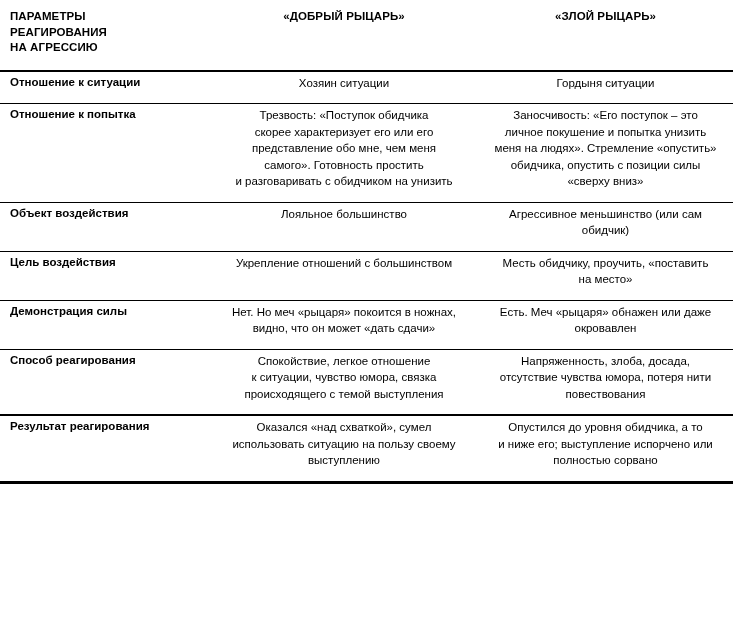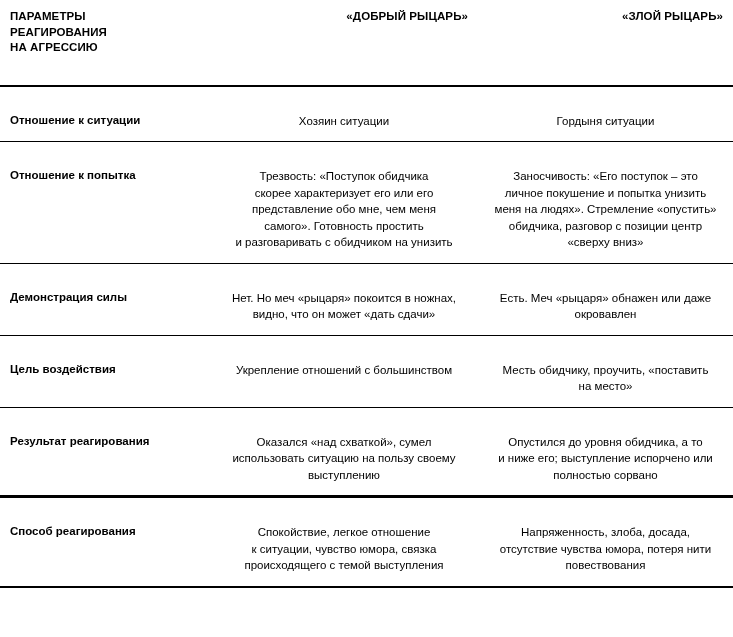--- a/index.html
+++ b/index.html
@@ -30,46 +30,46 @@
     table-layout: fixed;
   }
 
   table.comparison col.col-param  { width: 210px; }
   table.comparison col.col-good   { width: 268px; }
   table.comparison col.col-evil   { width: 255px; }
 
   
   thead tr.header-row > * {
     vertical-align: top;
-    padding: 9px 10px 29px 10px;
+    padding: 9px 10px 14px 10px;
     border-bottom: 2px solid #000000;
   }
   .header-cell-param {
     font-weight: bold;
     font-size: 11.5px;
     line-height: 15.5px;
     letter-spacing: 0.1px;
     text-transform: uppercase;
     white-space: pre-line;
     text-align: left;
   }
   .header-cell-col {
     font-weight: bold;
     font-size: 11.5px;
     line-height: 15.5px;
     letter-spacing: 0.1px;
     text-transform: uppercase;
-    text-align: right;
+    text-align: center;
   }
 
   
   tbody tr.data-row > * {
     vertical-align: top;
     border-bottom: 1px solid #000000;
-    padding: 26px 10px 12px 10px;
+    padding: 3px 10px 12px 10px;
   }
   tbody tr.data-row.thick-sep > * {
     border-bottom: 2px solid #000000;
   }
   tbody tr.data-row.last-row > * {
     border-bottom: 3px solid #000000;
   }
 
   .cell-param {
     font-weight: bold;
@@ -115,56 +115,62 @@
       <tr class="data-row">
         <td class="cell-param">Отношение к попытка</td>
         <td class="cell-body">Трезвость: «Поступок обидчика
 скорее характеризует его или его
 представление обо мне, чем меня
 самого». Готовность простить
 и разговаривать с обидчиком на унизить</td>
         <td class="cell-body">Заносчивость: «Его поступок – это
 личное покушение и попытка унизить
 меня на людях». Стремление «опустить»
-обидчика, разговор с позиции центр
+обидчика, опустить с позиции силы
 «сверху вниз»</td>
       </tr>
 
 
+      <tr class="data-row">
+        <td class="cell-param">Объект воздействия</td>
+        <td class="cell-body">Лояльное большинство</td>
+        <td class="cell-body">Агрессивное меньшинство (или сам
+обидчик)</td>
+      </tr>
+
+      <tr class="data-row">
+        <td class="cell-param">Цель воздействия</td>
+        <td class="cell-body">Укрепление отношений с большинством</td>
+        <td class="cell-body">Месть обидчику, проучить, «поставить
+на место»</td>
+      </tr>
 
       <tr class="data-row">
         <td class="cell-param">Демонстрация силы</td>
         <td class="cell-body">Нет. Но меч «рыцаря» покоится в ножнах,
 видно, что он может «дать сдачи»</td>
         <td class="cell-body">Есть. Меч «рыцаря» обнажен или даже
 окровавлен</td>
       </tr>
 
-      <tr class="data-row">
-        <td class="cell-param">Цель воздействия</td>
-        <td class="cell-body">Укрепление отношений с большинством</td>
-        <td class="cell-body">Месть обидчику, проучить, «поставить
-на место»</td>
+      <tr class="data-row thick-sep">
+        <td class="cell-param">Способ реагирования</td>
+        <td class="cell-body">Спокойствие, легкое отношение
+к ситуации, чувство юмора, связка
+происходящего с темой выступления</td>
+        <td class="cell-body">Напряженность, злоба, досада,
+отсутствие чувства юмора, потеря нити
+повествования</td>
       </tr>
 
       <tr class="data-row last-row">
         <td class="cell-param">Результат реагирования</td>
         <td class="cell-body">Оказался «над схваткой», сумел
 использовать ситуацию на пользу своему
 выступлению</td>
         <td class="cell-body">Опустился до уровня обидчика, а то
 и ниже его; выступление испорчено или
 полностью сорвано</td>
       </tr>
 
-      <tr class="data-row thick-sep">
-        <td class="cell-param">Способ реагирования</td>
-        <td class="cell-body">Спокойствие, легкое отношение
-к ситуации, чувство юмора, связка
-происходящего с темой выступления</td>
-        <td class="cell-body">Напряженность, злоба, досада,
-отсутствие чувства юмора, потеря нити
-повествования</td>
-      </tr>
-
     </tbody>
   </table>
 </div>
 
 </body></html>

